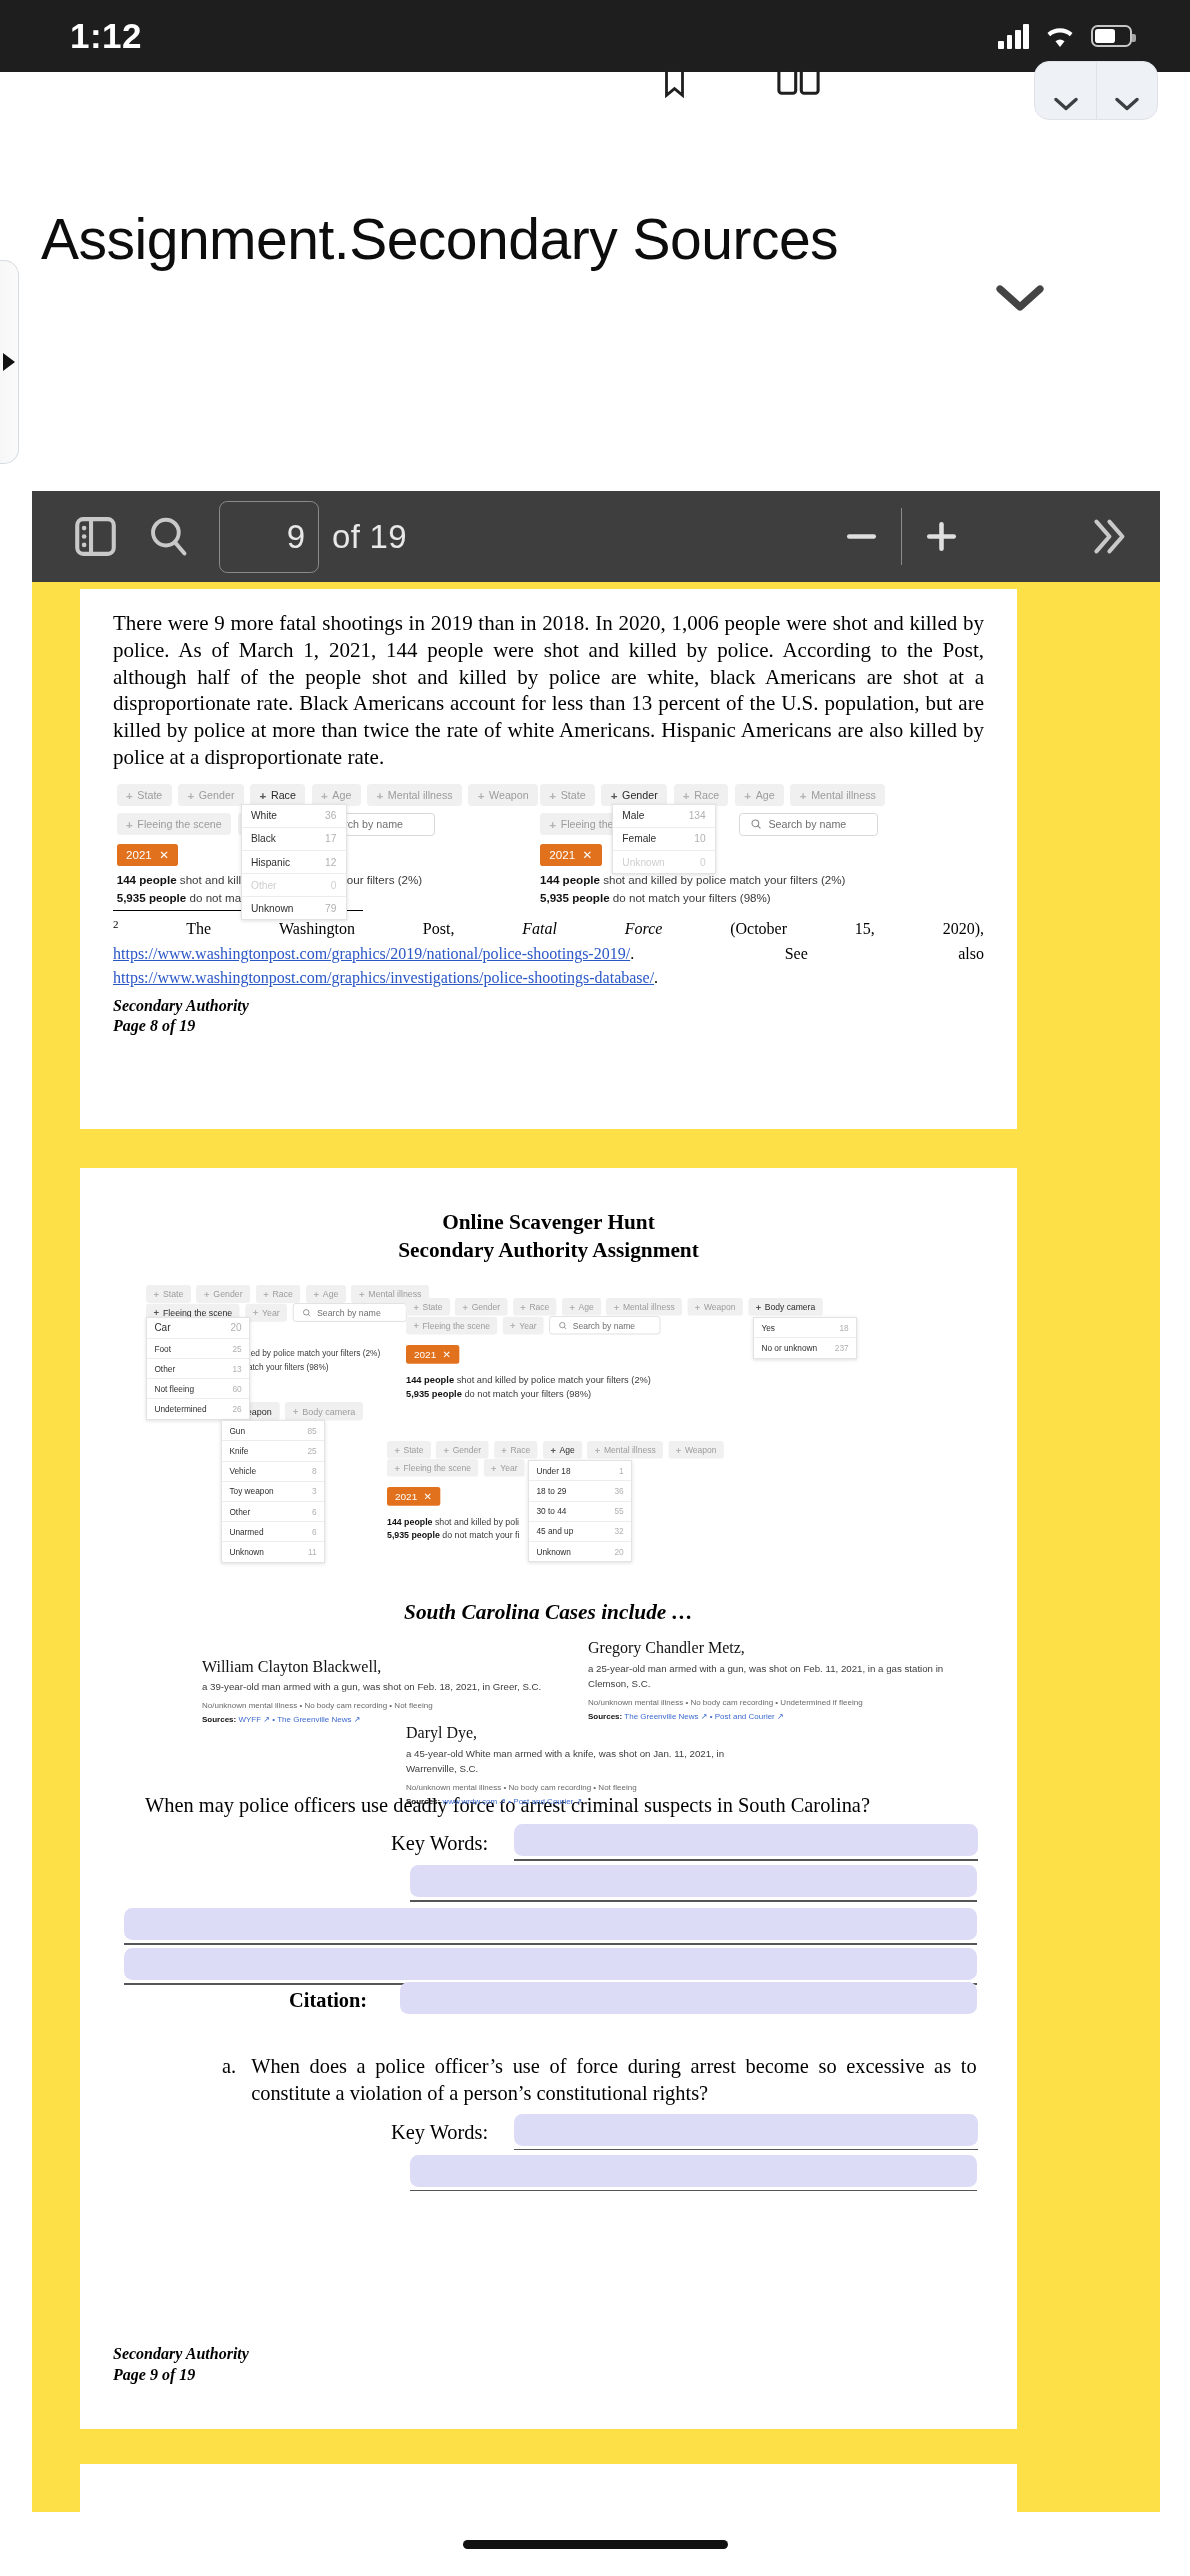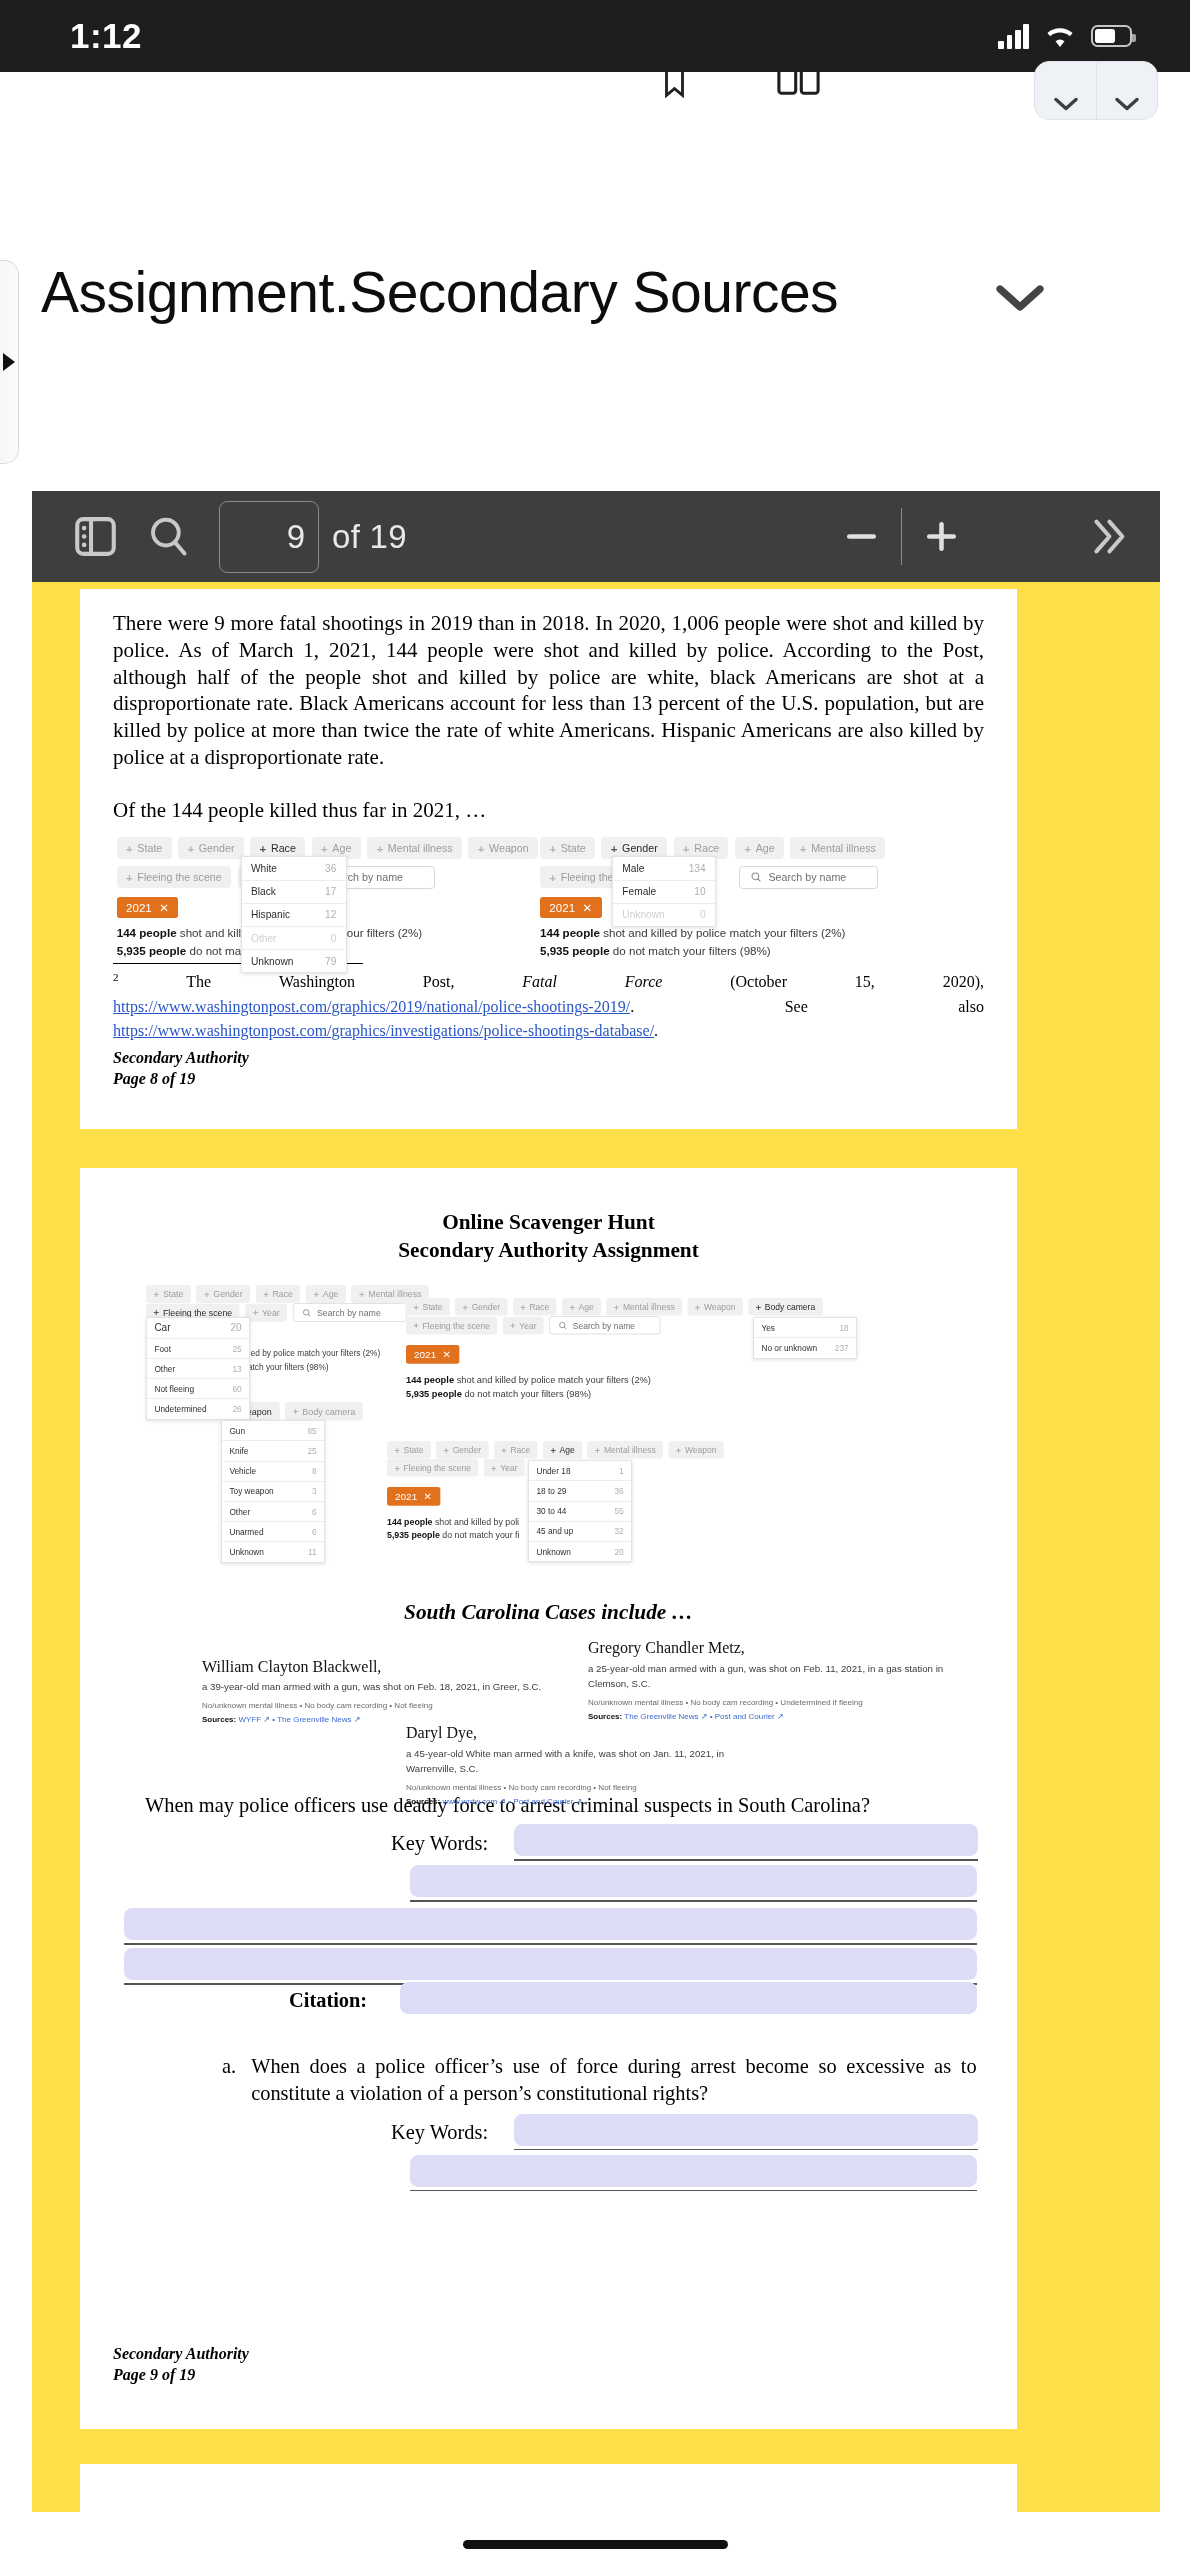--- a/index.html
+++ b/index.html
@@ -47,21 +47,21 @@
     position: absolute; top: -11px; right: 33px;
     display: flex; background: #eef1f5; border-radius: 15px;
     border: 0.9px solid #dfe3e8; overflow: hidden;
   }
   .chip { width: 61px; height: 57px; display:flex; align-items:flex-end; justify-content:center; padding-bottom: 7.4px; }
   .chip + .chip { border-left: 0.9px solid #dfe3e8; }
 
   
   .doc-title-row {
     position: absolute; top: 209px; left: 0; width: 1082px;
-    display: flex; align-items: flex-end; padding: 0 37px 0 41px;
+    display: flex; align-items: flex-start; padding: 0 37px 0 41px;
   }
   .doc-title {
     font-size: 57px; line-height: 1.08; color: #0d0d0d; font-weight: 400;
     letter-spacing: -0.5px; max-width: 927px;
   }
   .title-caret {
     margin-left: auto; margin-top: 65px; width: 50px; height: 50px;
     display: flex; align-items: center; justify-content: center; cursor: pointer;
   }
 
@@ -324,21 +324,20 @@
           <path d="M4 3l7 8-7 8M11 3l7 8-7 8" fill="none" stroke="#c9c9c9" stroke-width="2.2" stroke-linecap="round" stroke-linejoin="round"></path>
         </svg>
     </span>
   </div>
 
   <div class="pdf-scroll">
 
     <div class="pdf-page pg1">
       <div class="pg-inner">
         <div class="body-text">There were 9 more fatal shootings in 2019 than in 2018.  In 2020, 1,006 people were shot and killed by police.  As of March 1, 2021, 144 people were shot and killed by police.  According to the Post, although half of the people shot and killed by police are white, black Americans are shot at a disproportionate rate. Black Americans account for less than 13 percent of the U.S. population, but are killed by police at more than twice the rate of white Americans. Hispanic Americans are also killed by police at a disproportionate rate.</div>
-        <div class="body-text para2">Of the 144 people killed thus far in 2021,  …</div>
 
         <div style="position:relative; height:109px; margin-top:13px;">
 
           <div class="wapo" style="position:absolute; left:3.7px; top:0; width:399px;">
             <div class="f-row">
               <span class="f-btn dim">
                   <span class="pl">+</span>
                   <span>State</span>
                 </span>
               <span class="f-btn dim">

